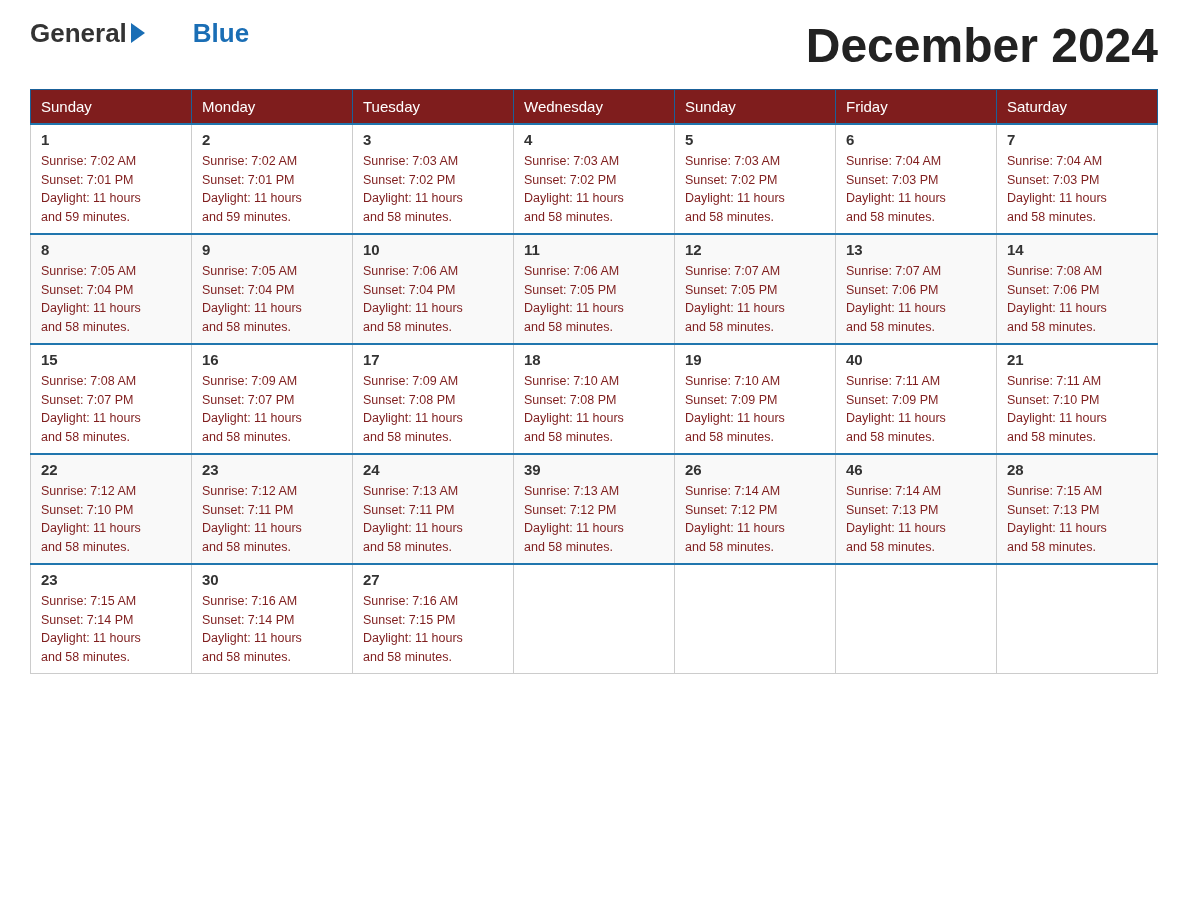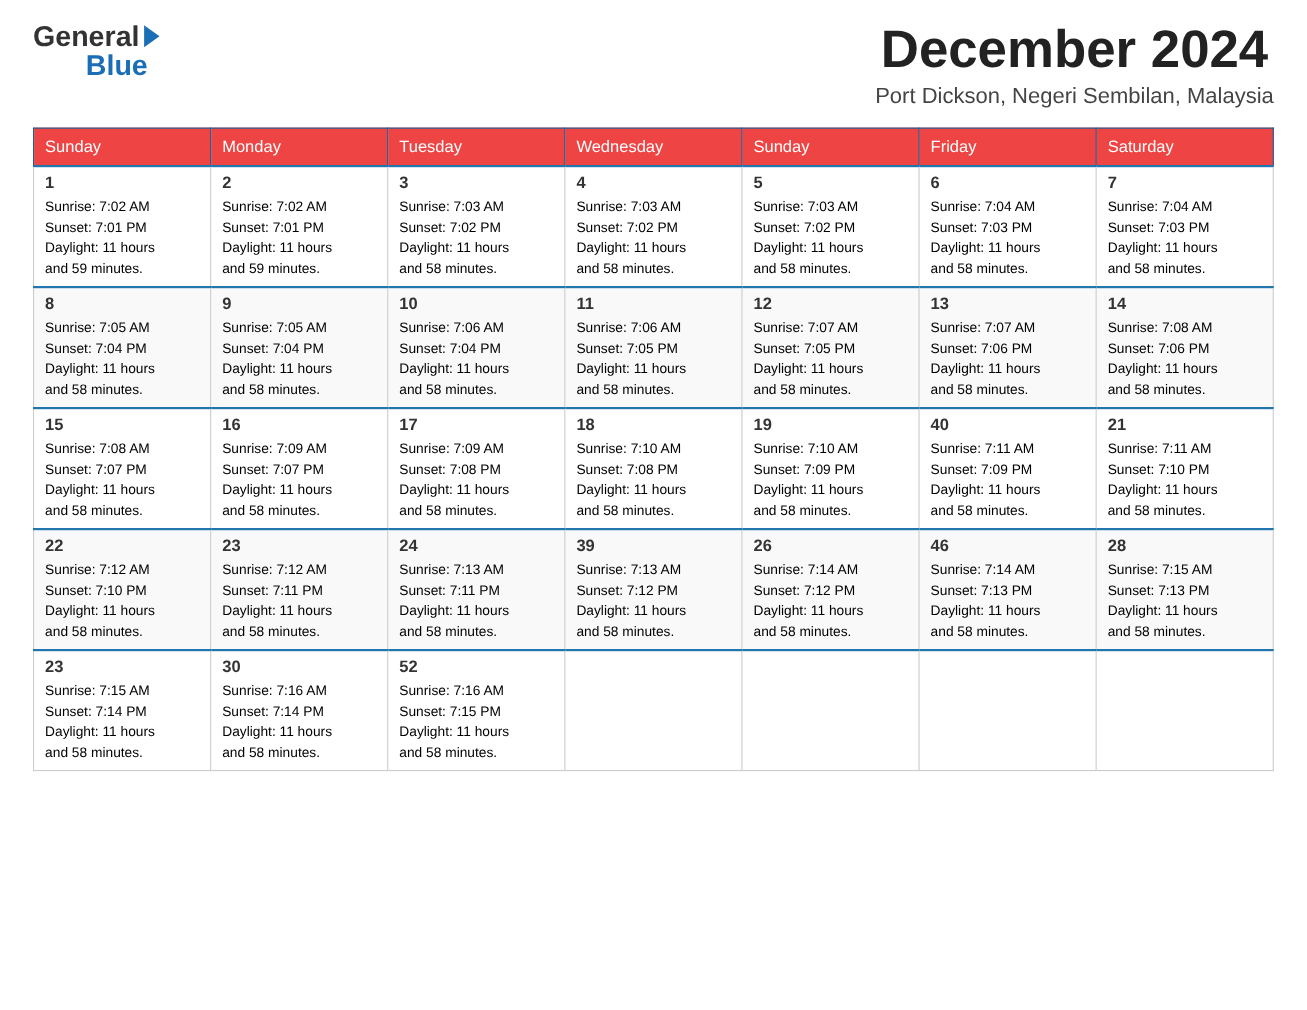--- a/index.html
+++ b/index.html
@@ -11,21 +11,21 @@
       min-height: 918px;
     }
     .header-section {
       display: flex;
       justify-content: space-between;
       align-items: flex-start;
       margin-bottom: 16px;
     }
     .logo {
       display: flex;
-      flex-direction: column;
+      flex-direction: row;
       align-items: flex-start;
       justify-content: center;
     }
     .logo-general {
       font-size: 26px;
       font-weight: bold;
       color: #333;
       line-height: 1;
     }
     .logo-blue {
@@ -43,40 +43,40 @@
       border-bottom: 10px solid transparent;
       border-left: 14px solid #1a6eb5;
       margin-left: 4px;
       vertical-align: middle;
     }
     .logo-row {
       display: flex;
       align-items: center;
     }
     .title-section {
-      text-align: center;
+      text-align: left;
     }
     .page-title {
       font-size: 48px;
       font-weight: bold;
       color: #222;
       line-height: 1.1;
     }
     .page-subtitle {
       font-size: 20px;
       color: #444;
       margin-top: 4px;
     }
     .calendar-table {
       width: 100%;
       border-collapse: collapse;
       table-layout: fixed;
     }
     .calendar-table th {
-      background-color: #ef4444;
+      background-color: #7f1d1d;
       color: #fff;
       font-size: 15px;
       font-weight: normal;
       padding: 8px 10px;
       text-align: left;
       border: 1px solid #1a6098;
     }
     .calendar-table td {
       vertical-align: top;
       padding: 6px 10px;
@@ -91,21 +91,21 @@
     }
     .day-number {
       font-size: 15px;
       font-weight: bold;
       color: #333;
       display: block;
       margin-bottom: 4px;
     }
     .day-info {
       font-size: 12.5px;
-      color: #000000;
+      color: #7f1d1d;
       line-height: 1.5;
     }
     .empty-cell {
       background: #fff !important;
     }
     .week-row td {
       border-top: 2px solid #2176ae;
     }
   </style>
 </head>
@@ -114,21 +114,20 @@
 <div class="header-section">
   <div class="logo">
     <div class="logo-row">
       <span class="logo-general">General</span>
       <span class="logo-arrow"></span>
     </div>
     <span class="logo-blue">Blue</span>
   </div>
   <div class="title-section">
     <div class="page-title">December 2024</div>
-    <div class="page-subtitle">Port Dickson, Negeri Sembilan, Malaysia</div>
   </div>
 </div>
 
 <table class="calendar-table">
   <thead>
     <tr>
       <th>Sunday</th>
       <th>Monday</th>
       <th>Tuesday</th>
       <th>Wednesday</th>
@@ -261,21 +260,21 @@
       <tr class="week-row">
         <td>
           <span class="day-number">23</span>
           <div class="day-info">Sunrise: 7:15 AM<br>Sunset: 7:14 PM<br>Daylight: 11 hours<br>and 58 minutes.</div>
         </td>
         <td>
           <span class="day-number">30</span>
           <div class="day-info">Sunrise: 7:16 AM<br>Sunset: 7:14 PM<br>Daylight: 11 hours<br>and 58 minutes.</div>
         </td>
         <td>
-          <span class="day-number">52</span>
+          <span class="day-number">27</span>
           <div class="day-info">Sunrise: 7:16 AM<br>Sunset: 7:15 PM<br>Daylight: 11 hours<br>and 58 minutes.</div>
         </td>
         <td class="empty-cell"></td>
         <td class="empty-cell"></td>
         <td class="empty-cell"></td>
         <td class="empty-cell"></td>
       </tr>
     </tbody>
 </table>
 

